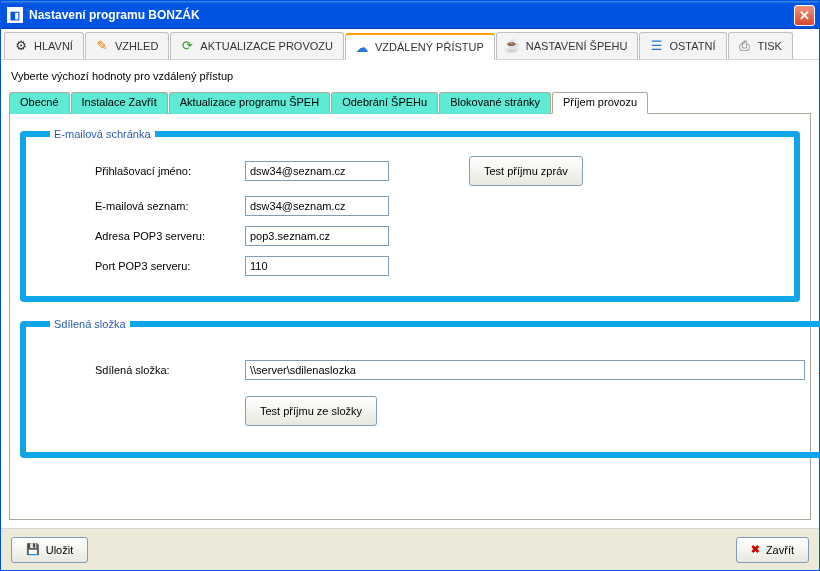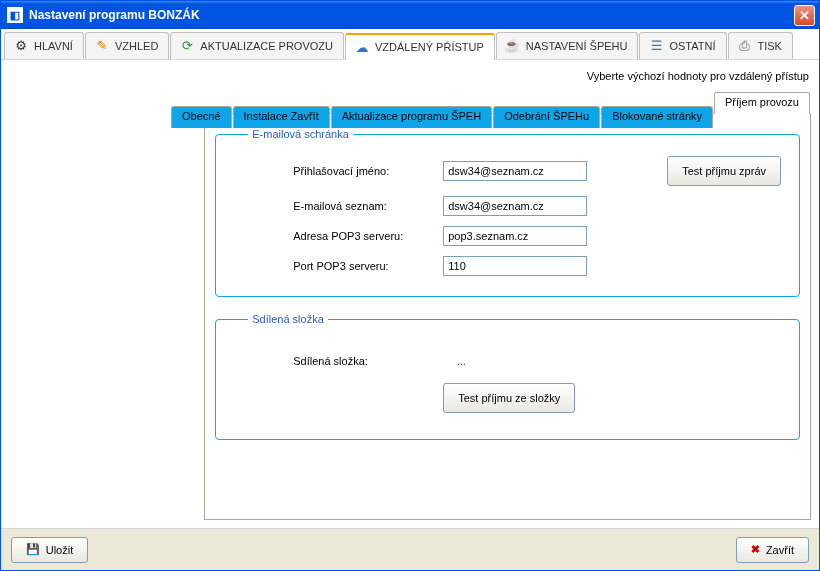--- a/index.html
+++ b/index.html
@@ -87,62 +87,61 @@
       align-items: center;
       justify-content: center;
       font-size: 13px;
     }
     .content {
       flex: 1;
       background: #fff;
       padding: 6px 8px 8px 8px;
       display: flex;
       flex-direction: column;
-      align-items: flex-end;
     }
     .instruction {
       font-size: 11px;
       color: #000;
       padding: 4px 2px 8px 2px;
     }
     .sub-tabs {
       display: flex;
       border-bottom: 1px solid #aca899;
       margin-top: 1px;
     }
     .sub-tab {
       padding: 3px 10px 4px 10px;
       border: 1px solid #aca899;
       border-bottom: none;
       border-radius: 3px 3px 0 0;
-      background: #0ea5e9;
+      background: #5eead4;
       font-size: 11px;
       margin-right: 1px;
       position: relative;
-      top: 15px;
+      top: 1px;
       cursor: pointer;
     }
     .sub-tab.active {
       background: #fff;
       top: 1px;
       padding-bottom: 5px;
       z-index: 3;
       border-bottom: 1px solid #fff;
     }
     .tab-body {
       border: 1px solid #aca899;
       border-top: none;
       flex: 1;
       padding: 14px 10px 10px 10px;
       background: #fff;
     }
     fieldset.group {
-      border: 1px solid #0ea5e9;
+      border: 6px solid #0ea5e9;
       border-radius: 4px;
-      padding: 16px 18px 20px 32px;
+      padding: 16px 18px 20px 24px;
       margin-bottom: 16px;
     }
     fieldset.group legend {
       color: #2a5db0;
       font-size: 11px;
       padding: 0 4px;
     }
     .row {
       display: flex;
       align-items: center;
@@ -298,20 +297,21 @@
           <label>Port POP3 serveru:</label>
           <input type="text" value="110" style="">
         </div>
       </fieldset>
 
       <fieldset class="group" style="padding-bottom:26px">
         <legend>Sdílená složka</legend>
 
         <div class="row" style="margin-top:14px">
           <label>Sdílená složka:</label>
+          <input type="text" class="wide" value="\\server\sdilenaslozka" style="">
           <button class="ellipsis-btn">...</button>
         </div>
 
         <div class="row" style="margin-top:16px;margin-bottom:0">
           <label></label>
           <button class="btn">Test příjmu ze složky</button>
         </div>
       </fieldset>
 
     </div>

